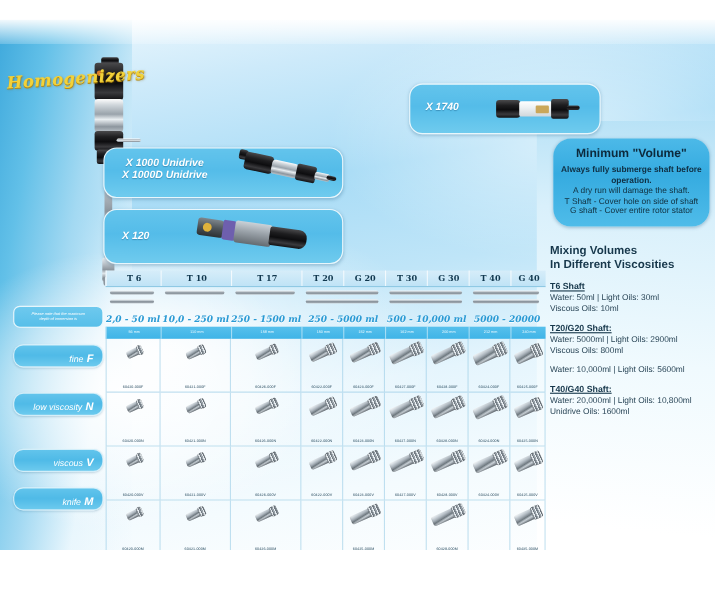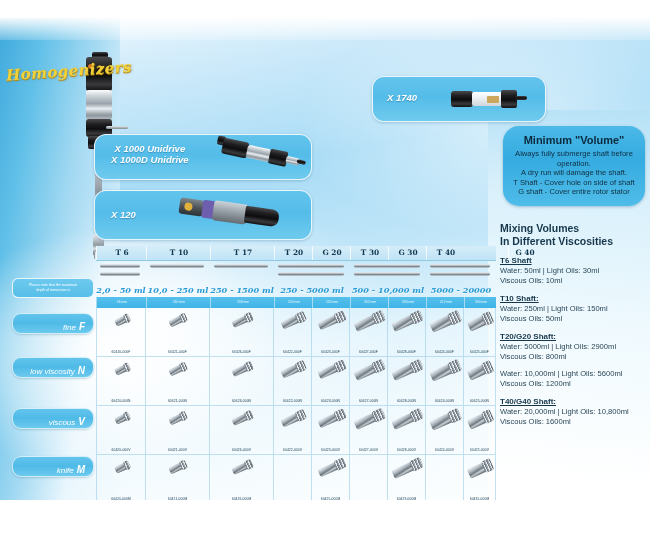--- a/index.html
+++ b/index.html
@@ -81,21 +81,21 @@
 
   
   .bubble{
     position:absolute;border-radius:16px;text-align:center;
     background:linear-gradient(180deg,#4cb9e8 0%, #35abe0 40%, #4fbce9 100%);
     box-shadow:0 1px 3px rgba(20,80,120,.3);
   }
   .bubble .b-title{
     color:#0c2a3d;font-weight:bold;font-size:11px;line-height:14px;margin:7px 0 2px;
   }
-  .bubble .b-line{color:#0f2e42;font-size:7.6px;line-height:9.6px;font-weight:normal;}
+  .bubble .b-line{color:#0f2e42;font-size:7.6px;line-height:9.6px;font-weight:bold;}
   .bubble .b-line.norm{font-weight:normal;font-size:7.6px;color:#11303f;}
   #bubble-minvol{left:503px;top:126px;width:142px;height:80px;}
 
   
   #mixvol{
     position:absolute;left:500px;top:222px;width:150px;
   }
   #mixvol .mv-head{
     color:#16374b;font-weight:bold;font-size:10.5px;line-height:13px;
   }
@@ -256,69 +256,63 @@
 
   <div id="mixvol">
     <div class="mv-head">Mixing Volumes</div>
     <div class="mv-head">In Different Viscosities</div>
     <div class="mv-group">
       <div class="mv-name">T6 Shaft</div>
       <div class="mv-row">Water: 50ml | Light Oils: 30ml</div>
       <div class="mv-row">Viscous Oils: 10ml</div>
     </div>
     <div class="mv-group">
-      <div class="mv-name">T10 Shaft:</div>
-      <div class="mv-row">Water: 250ml | Light Oils: 150ml</div>
-      <div class="mv-row">Viscous Oils: 50ml</div>
-    </div>
-    <div class="mv-group">
       <div class="mv-name">T20/G20 Shaft:</div>
       <div class="mv-row">Water: 5000ml | Light Oils: 2900ml</div>
       <div class="mv-row">Viscous Oils: 800ml</div>
     </div>
     <div class="mv-group">
       <div class="mv-row">Water: 10,000ml | Light Oils: 5600ml</div>
-      <div class="mv-row">Viscous Oils: 1200ml</div>
     </div>
     <div class="mv-group">
       <div class="mv-name">T40/G40 Shaft:</div>
       <div class="mv-row">Water: 20,000ml | Light Oils: 10,800ml</div>
-      <div class="mv-row">Viscous Oils: 1600ml</div>
+      <div class="mv-row">Unidrive Oils: 1600ml</div>
     </div>
   </div>
 
   <div id="note-box">
     <div>Please note that the maximum</div>
     <div>depth of immersion is</div>
   </div>
 
   <div class="rowlab" id="rl-0" style="top:313px;height:21px;line-height:21px;">
     <span class="rl-text">fine</span><span class="rl-code">F</span>
   </div>
   <div class="rowlab" id="rl-1" style="top:357px;height:21px;line-height:21px;">
     <span class="rl-text">low viscosity</span><span class="rl-code">N</span>
   </div>
   <div class="rowlab" id="rl-2" style="top:408px;height:21px;line-height:21px;">
     <span class="rl-text">viscous</span><span class="rl-code">V</span>
   </div>
-  <div class="rowlab" id="rl-3" style="top:456px;height:21px;line-height:21px;">
+  <div class="rowlab" id="rl-3" style="top:443px;height:21px;line-height:21px;">
     <span class="rl-text">knife</span><span class="rl-code">M</span>
   </div>
 
   <div id="table">
     <div class="thead" id="thead">
         <div class="th" style="left: 0px; width: 50px;">T 6</div>
         <div class="th" style="left: 50px; width: 64px;">T 10</div>
         <div class="th" style="left: 114px; width: 64px;">T 17</div>
         <div class="th" style="left: 178px; width: 38px;">T 20</div>
         <div class="th" style="left: 216px; width: 38px;">G 20</div>
         <div class="th" style="left: 254px; width: 38px; text-align: center;">T 30</div>
         <div class="th" style="left: 292px; width: 38px;">G 30</div>
         <div class="th" style="left: 330px; width: 38px;">T 40</div>
-        <div class="th" style="left: 368px; width: 32px; margin-left: 44px;">G 40</div>
+        <div class="th" style="left: 368px; width: 32px;">G 40</div>
       </div>
     <div class="shaftrow" id="shaftrow">
         <div class="shaftpic" style="left: 4px; width: 40px; top: 4px;"></div>
         <div class="shaftpic" style="left: 4px; width: 40px; top: 12px;"></div>
         <div class="shaftpic" style="left: 54px; width: 54px; top: 4px;"></div>
         <div class="shaftpic" style="left: 118px; width: 54px; top: 4px;"></div>
         <div class="shaftpic" style="left: 182px; width: 66px; top: 4px;"></div>
         <div class="shaftpic" style="left: 182px; width: 66px; top: 12px;"></div>
         <div class="shaftpic" style="left: 258px; width: 66px; top: 4px;"></div>
         <div class="shaftpic" style="left: 258px; width: 66px; top: 12px;"></div>

